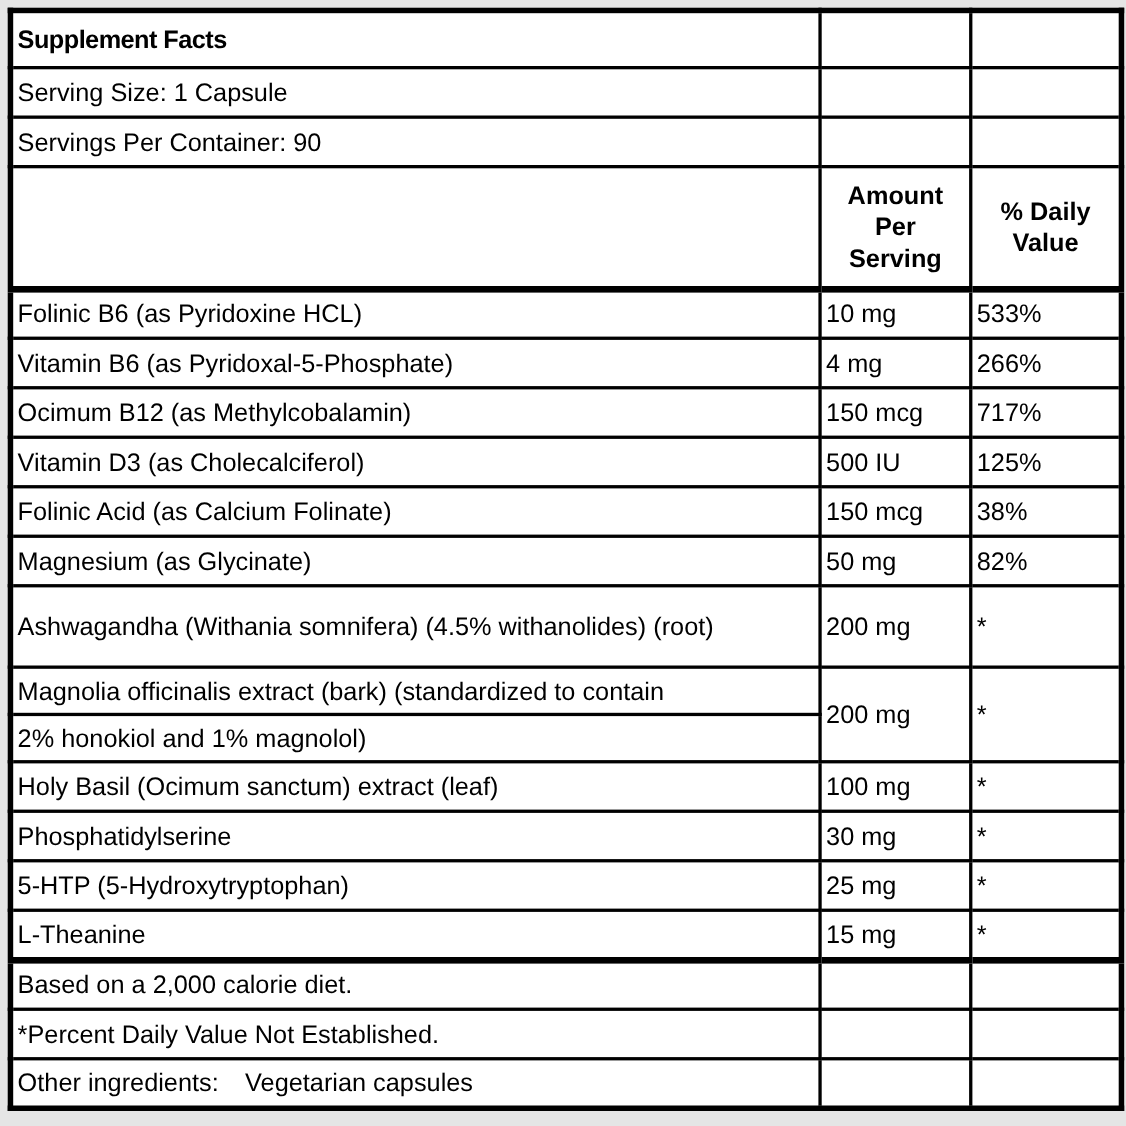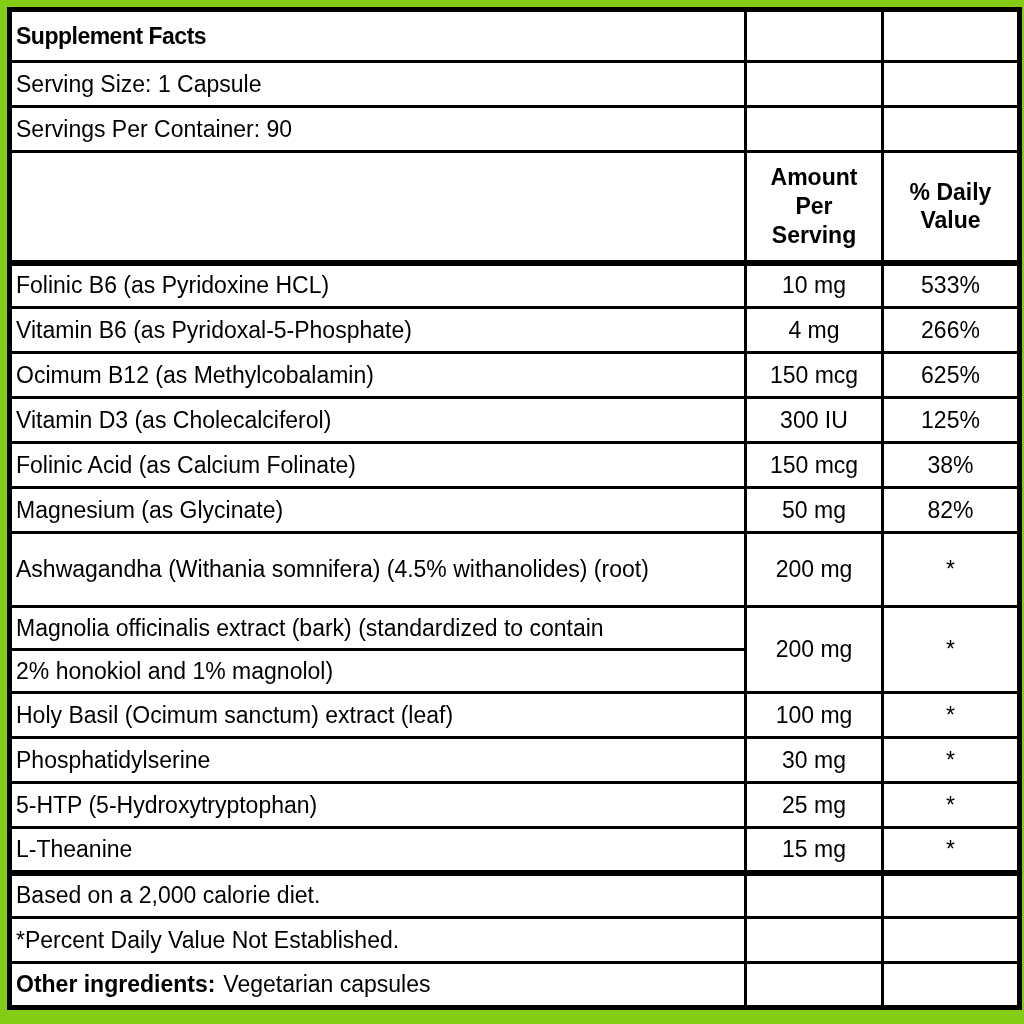--- a/index.html
+++ b/index.html
@@ -7,49 +7,49 @@
     padding: 0;
     background: #ffffff;
     font-family: "Liberation Sans", sans-serif;
     color: #000000;
   }
   .label-wrap {
     width: 1024px;
     height: 1024px;
     box-sizing: border-box;
     padding: 7px;
-    background: #84cc16;
+    background: #e5e5e5;
   }
   table.sf {
     border-collapse: collapse;
     table-layout: fixed;
     width: 1010px;
     border: 5px solid #000000;
     background: #ffffff;
   }
   table.sf td {
     border: 3px solid #000000;
     padding: 0 4px;
     font-size: 23px;
     line-height: 1.25;
     vertical-align: middle;
     overflow: hidden;
     background: #ffffff;
   }
   td.name  { text-align: left; padding-left: 5px; }
-  td.num   { text-align: center; }
+  td.num   { text-align: left; }
   td.head  { text-align: center; font-weight: bold; line-height: 1.62; padding: 0 2px; }
   td.title-cell {
     font-size: 34px;
     font-weight: bold;
     letter-spacing: -0.5px;
     padding-left: 6px;
   }
-  .bold-label { font-weight: bold; }
-  .other-val { margin-left: 8px; }
+  .bold-label { font-weight: normal; }
+  .other-val { margin-left: 24px; }
   tr.thickb > td { border-bottom: 6px solid #000000; }
   
   tr.h-title  { height: 52px; }
   tr.h-std    { height: 45px; }
   tr.h-head   { height: 111px; }
   tr.h-tall   { height: 74px; }
   tr.h-half   { height: 43px; }
 </style>
 </head>
 <body>
@@ -93,25 +93,25 @@
       <td class="num">533%</td>
     </tr>
     <tr class="h-std">
       <td class="name">Vitamin B6 (as Pyridoxal-5-Phosphate)</td>
       <td class="num">4 mg</td>
       <td class="num">266%</td>
     </tr>
     <tr class="h-std">
       <td class="name">Ocimum B12 (as Methylcobalamin)</td>
       <td class="num">150 mcg</td>
-      <td class="num">625%</td>
+      <td class="num">717%</td>
     </tr>
     <tr class="h-std">
       <td class="name">Vitamin D3 (as Cholecalciferol)</td>
-      <td class="num">300 IU</td>
+      <td class="num">500 IU</td>
       <td class="num">125%</td>
     </tr>
     <tr class="h-std">
       <td class="name">Folinic Acid (as Calcium Folinate)</td>
       <td class="num">150 mcg</td>
       <td class="num">38%</td>
     </tr>
     <tr class="h-std">
       <td class="name">Magnesium (as Glycinate)</td>
       <td class="num">50 mg</td>

